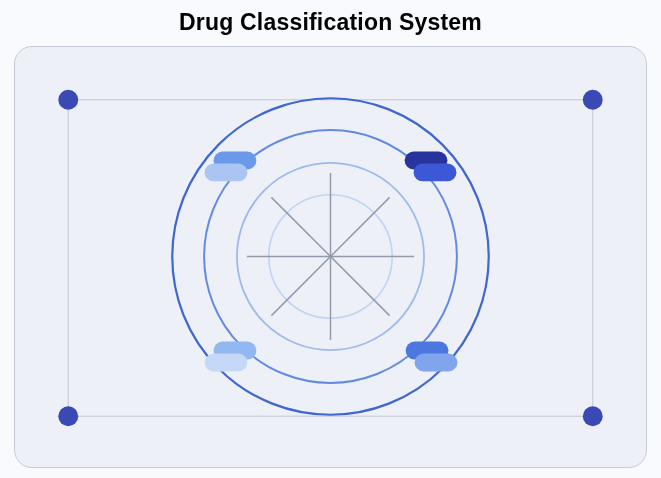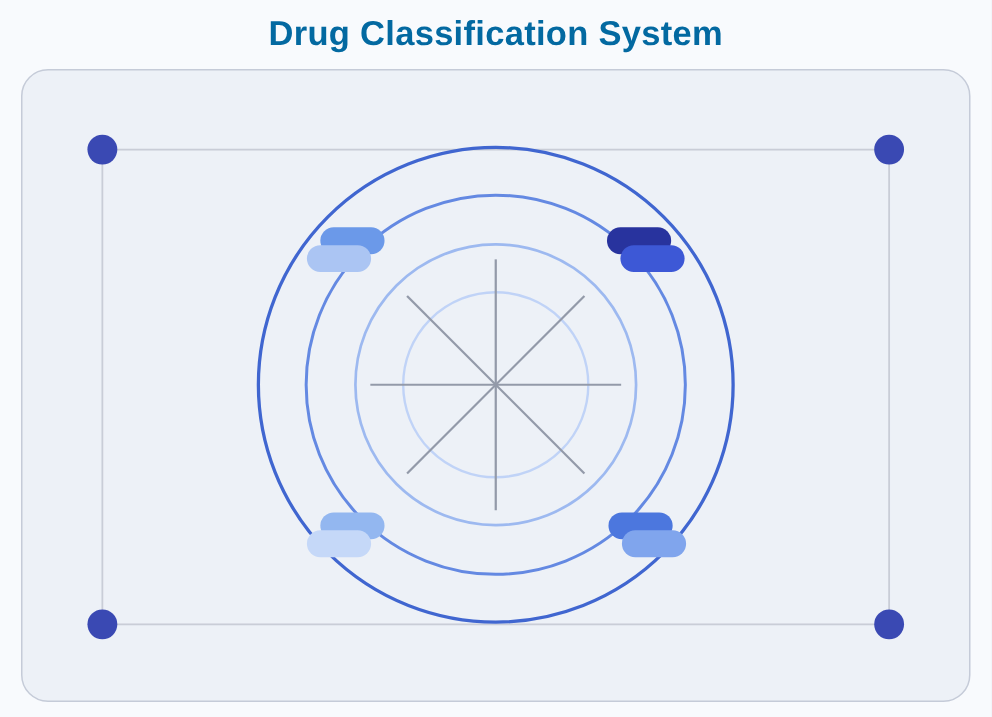--- a/index.html
+++ b/index.html
@@ -14,21 +14,21 @@
     position: relative;
     overflow: hidden;
   }
   .page-title {
     margin: 0;
     padding-top: 9px;
     text-align: center;
     font-size: 23px;
     font-weight: bold;
     letter-spacing: 0.2px;
-    color: #0369a1;
+    color: #000000;
   }
   .diagram-panel {
     position: absolute;
     left: 14px;
     top: 46px;
     width: 633px;
     height: 422px;
     box-sizing: border-box;
     background: #edf1f7;
     border: 1.5px solid #c5cbd8;

